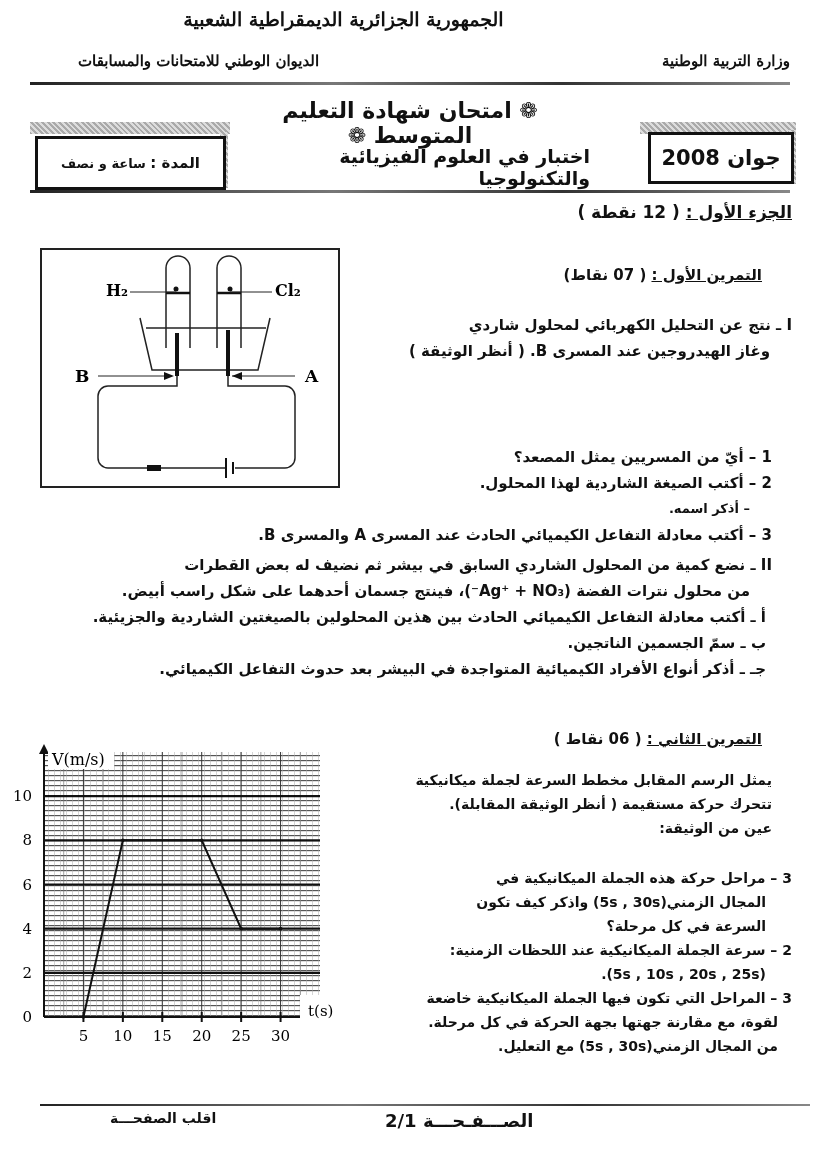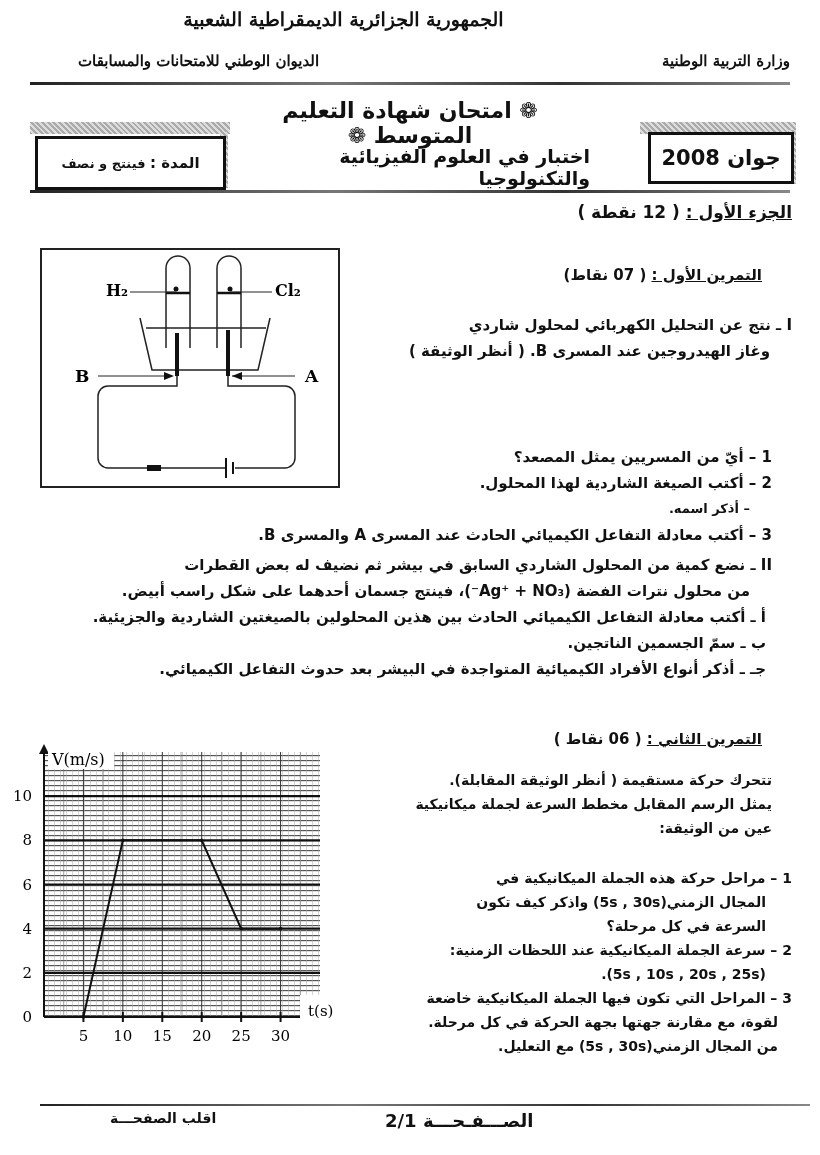--- a/index.html
+++ b/index.html
@@ -40,21 +40,21 @@
 <div class="abs shadow-box" style="top:122px;left:30px;width:200px;height:12px;"></div>
 <div class="abs shadow-box" style="top:122px;left:640px;width:156px;height:12px;"></div>
 
 <div class="abs exam-title rtl">
   <span>❁ </span><span>امتحان شهادة التعليم المتوسط</span><span> ❁</span>
 </div>
 <div class="abs exam-sub rtl">اختبار في العلوم الفيزيائية والتكنولوجيا</div>
 
 <div class="abs shadow-box" style="top:132px;left:220px;width:8px;height:56px;"></div>
 <div class="abs box dur-box rtl">
-  <span style="font-size:15px;text-align:center;">المدة :</span>&nbsp;<span>فينتج و نصف</span>
+  <span style="font-size:15px;text-align:center;">المدة :</span>&nbsp;<span>ساعة و نصف</span>
 </div>
 <div class="abs shadow-box" style="top:130px;left:788px;width:8px;height:54px;"></div>
 <div class="abs box date-box rtl">جوان 2008</div>
 
 <div class="abs rule" style="top:190px;left:30px;width:760px;"></div>
 
 <div class="abs part-title rtl">
   <span class="underline">الجزء الأول :</span> <span>( 12 نقطة )</span>
 </div>
 
@@ -184,27 +184,27 @@
   <text id="ylabel" x="52" y="25" font-size="16">V(m/s)</text>
   <rect x="300" y="255" width="40" height="28" fill="#fff"></rect>
   <text id="xlabel" x="308" y="276" font-size="15">t(s)</text>
 </svg>
 
 <div class="abs ex-title rtl" style="top:730px;right:58px;">
   <span class="underline">التمرين الثاني :</span> <span>( 06 نقاط )</span>
 </div>
 
 <div class="abs rtl small-text" style="top:768px;right:48px;width:400px;">
+  <div>يمثل الرسم المقابل مخطط السرعة لجملة ميكانيكية</div>
   <div>تتحرك حركة مستقيمة ( أنظر الوثيقة المقابلة).</div>
-  <div>يمثل الرسم المقابل مخطط السرعة لجملة ميكانيكية</div>
   <div>عين من الوثيقة:</div>
 </div>
 
 <div class="abs rtl small-text" style="top:866px;right:28px;width:400px;">
-  <div>1 – مراحل حركة هذه الجملة الميكانيكية في</div>
+  <div>3 – مراحل حركة هذه الجملة الميكانيكية في</div>
   <div style="padding-right:26px;">المجال الزمني(5s , 30s) واذكر كيف تكون</div>
   <div style="padding-right:26px;">السرعة في كل مرحلة؟</div>
   <div>2 – سرعة الجملة الميكانيكية عند اللحظات الزمنية:</div>
   <div style="padding-right:26px;">(5s , 10s , 20s , 25s).</div>
   <div>3 – المراحل التي تكون فيها الجملة الميكانيكية خاضعة</div>
   <div style="padding-right:14px;">لقوة، مع مقارنة جهتها بجهة الحركة في كل مرحلة.</div>
   <div style="padding-right:14px;">من المجال الزمني(5s , 30s) مع التعليل.</div>
 </div>
 
 <div class="abs rule" style="top:1104px;left:40px;width:770px;height:2px;"></div>

